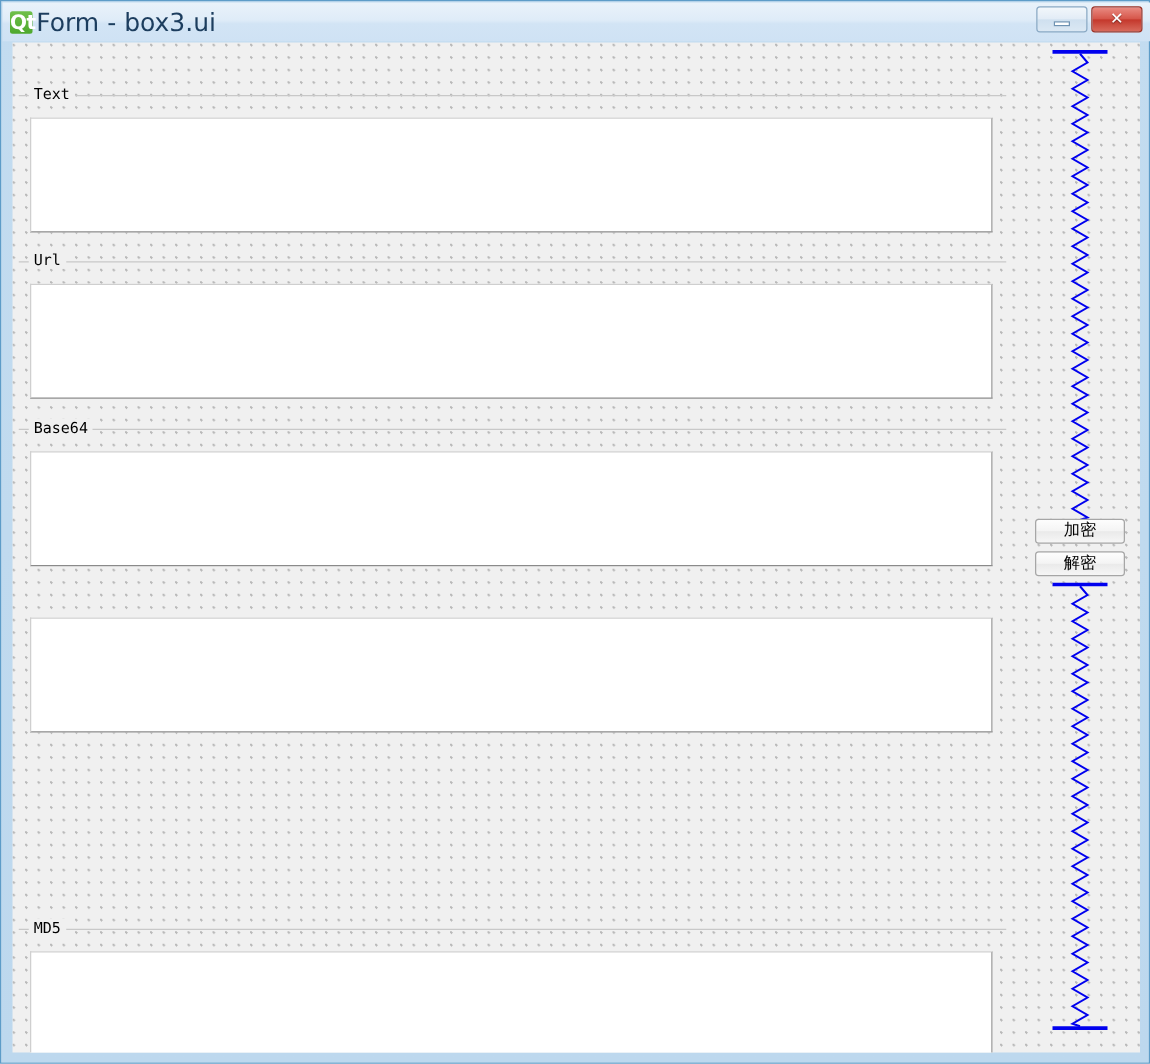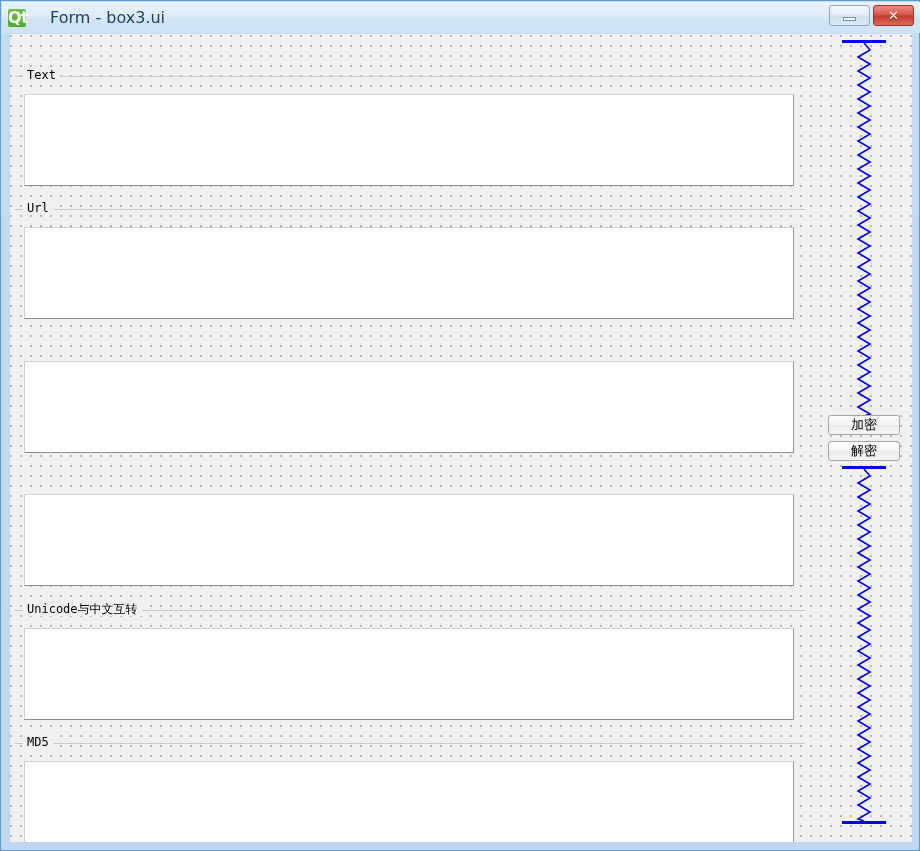--- a/index.html
+++ b/index.html
@@ -40,23 +40,23 @@
     color: #ffffff;
     font-family: "DejaVu Sans", sans-serif;
     font-size: 16px;
     font-weight: bold;
     line-height: 18px;
     text-align: center;
     letter-spacing: -0.5px;
   }
 
   #window-title {
-    margin-left: 24px;
+    margin-left: 3px;
     font-family: "DejaVu Sans", sans-serif;
-    font-size: 16px;
+    font-size: 20px;
     color: #1c3d5e;
     white-space: nowrap;
   }
 
   #window-buttons {
     position: absolute;
     right: 6px; top: 3px;
     display: flex;
     gap: 3px;
   }
@@ -225,30 +225,27 @@
           <div class="text-edit" style="top: 24px; height: 92px;"></div>
         </div>
         <div class="group-box" style="top: 36px; height: 116px;">
           <div class="group-header">
             <div class="group-rule"></div>
             <div class="group-title">Text</div>
           </div>
           <div class="text-edit" style="top: 24px; height: 92px;"></div>
         </div>
         <div class="group-box" style="top: 303px; height: 116px;">
+          <div class="group-header">
+            <div class="group-rule"></div>
+            <div class="group-title">Base64</div>
+          </div>
           <div class="text-edit" style="top: 24px; height: 92px;"></div>
         </div>
         <div class="group-box" style="top: 436px; height: 116px;">
-          <div class="text-edit" style="top: 24px; height: 92px;"></div>
-        </div>
-        <div class="group-box" style="top: 570px; height: 116px;">
-          <div class="group-header">
-            <div class="group-rule"></div>
-            <div class="group-title">Unicode与中文互转</div>
-          </div>
           <div class="text-edit" style="top: 24px; height: 92px;"></div>
         </div>
         <div class="group-box" style="top: 703px; height: 116px;">
           <div class="group-header">
             <div class="group-rule"></div>
             <div class="group-title">MD5</div>
           </div>
           <div class="text-edit" style="top: 24px; height: 92px;"></div>
         </div>
       </div>

